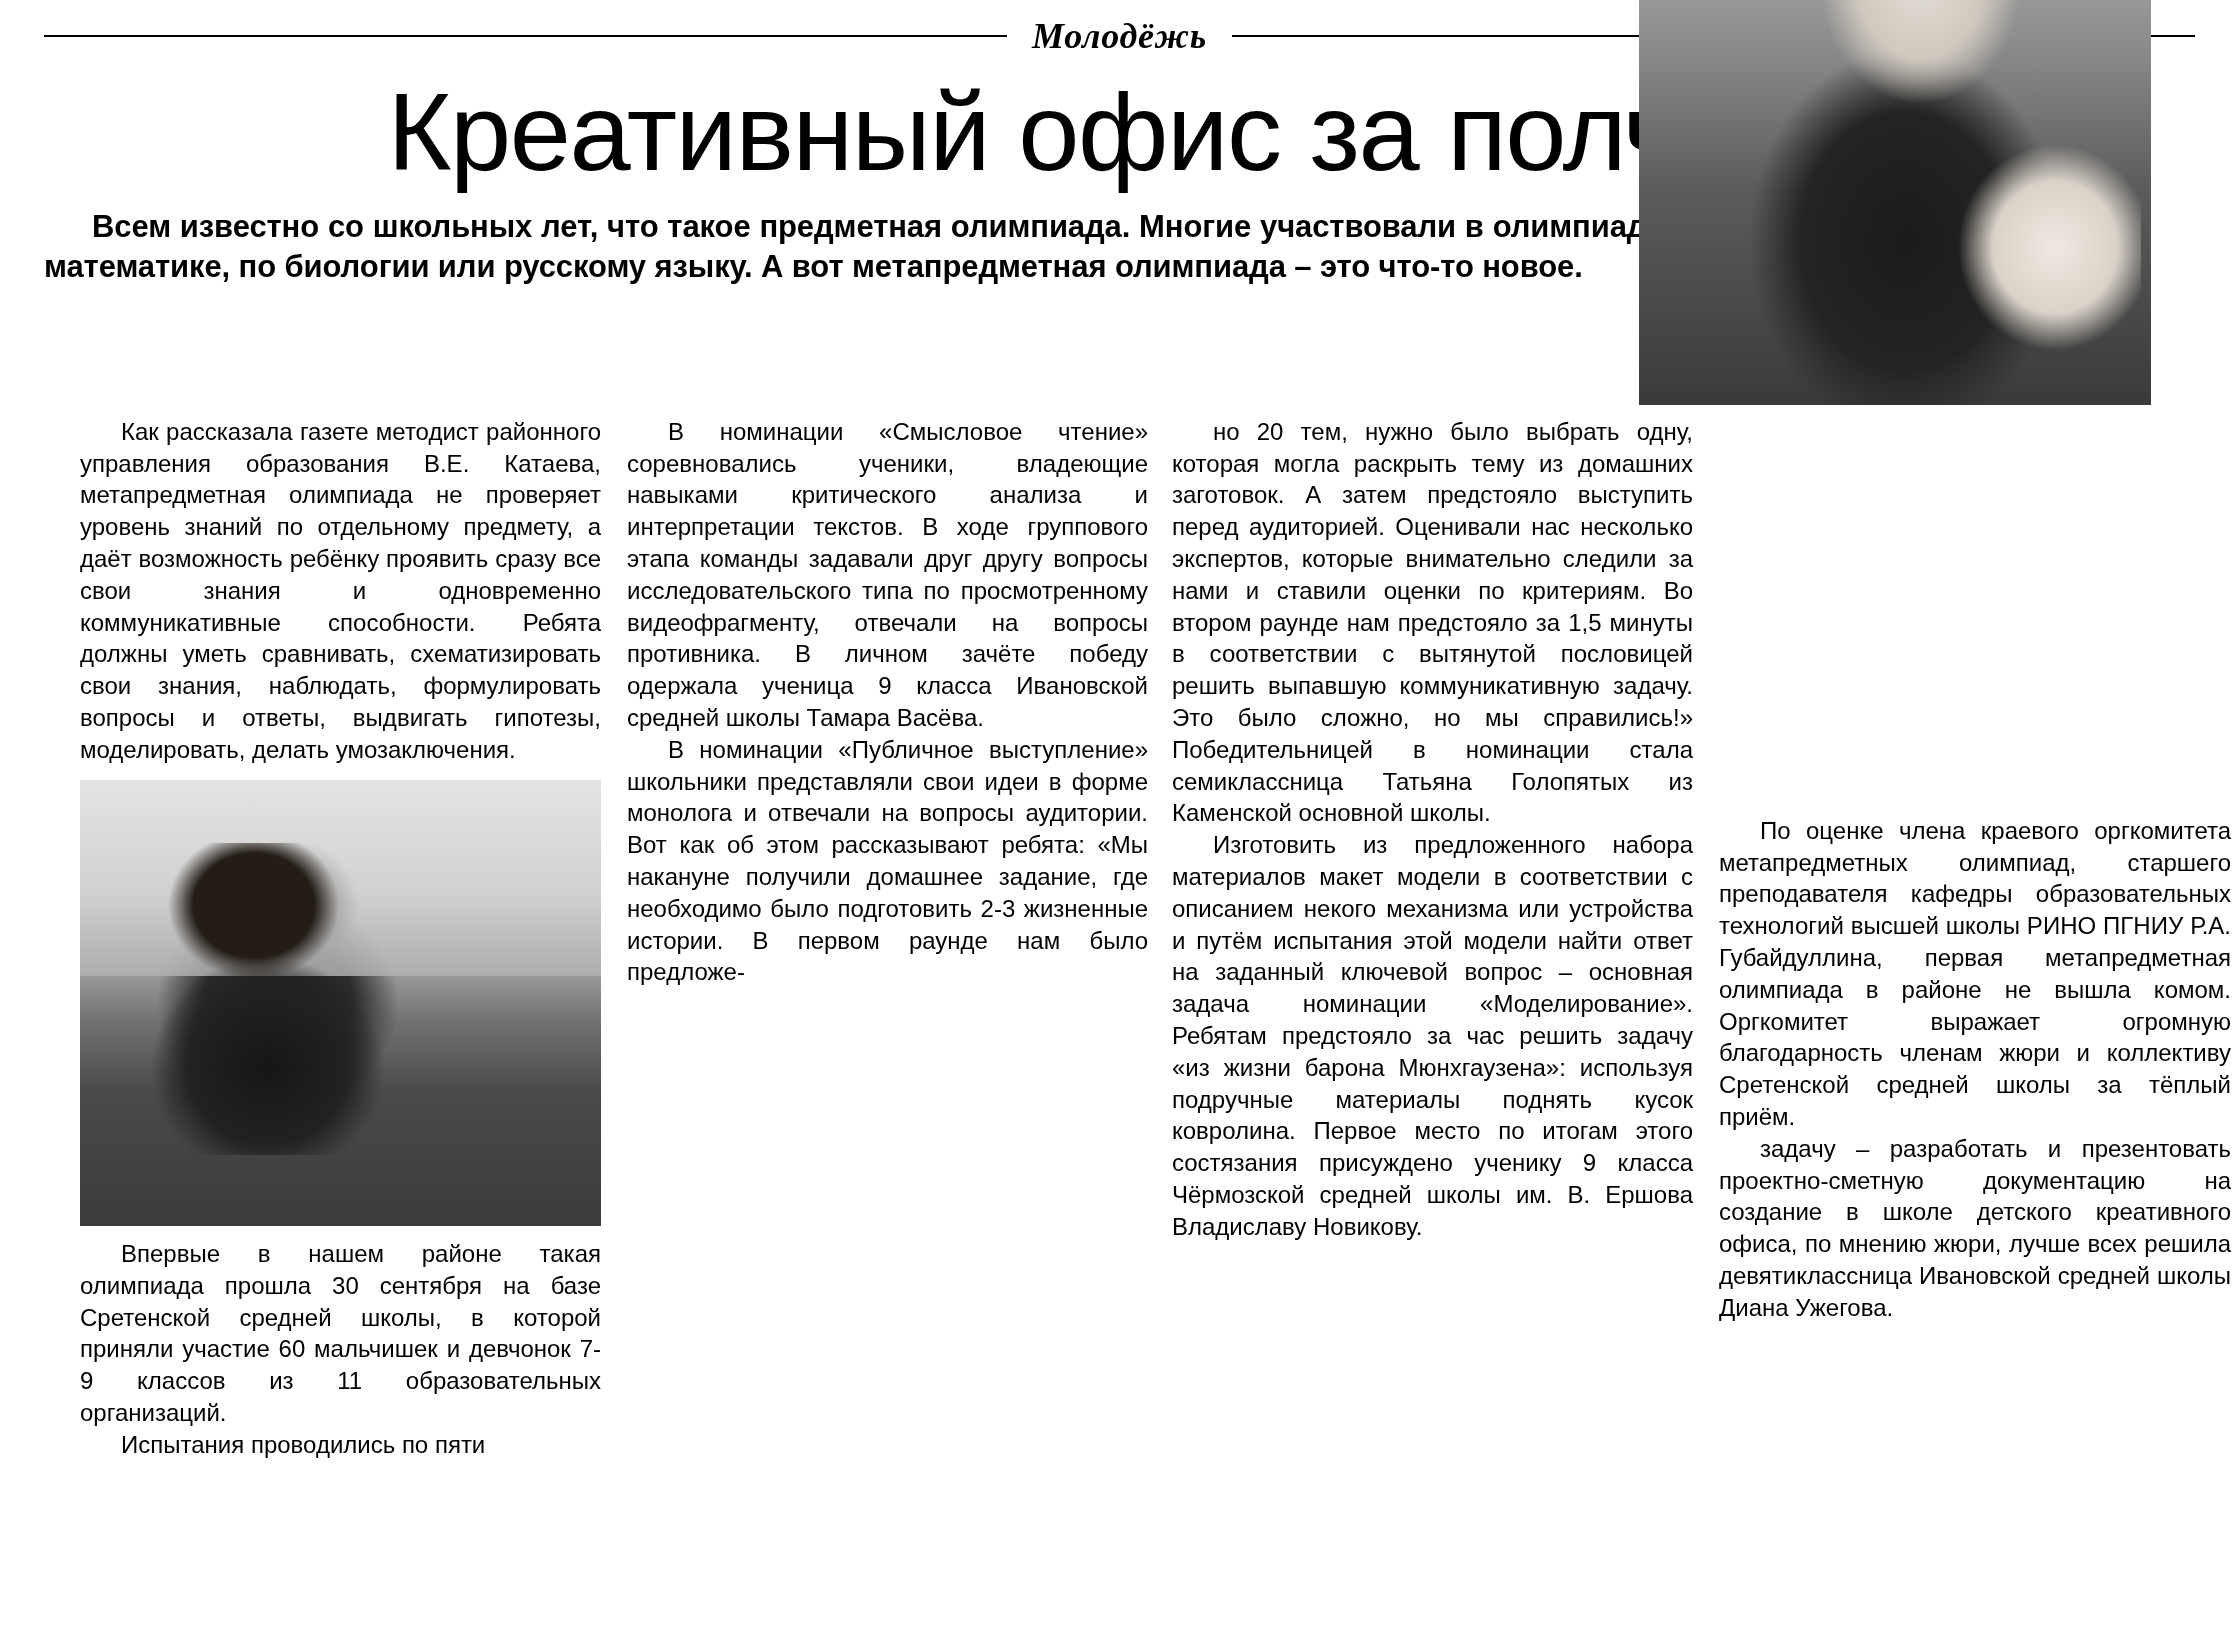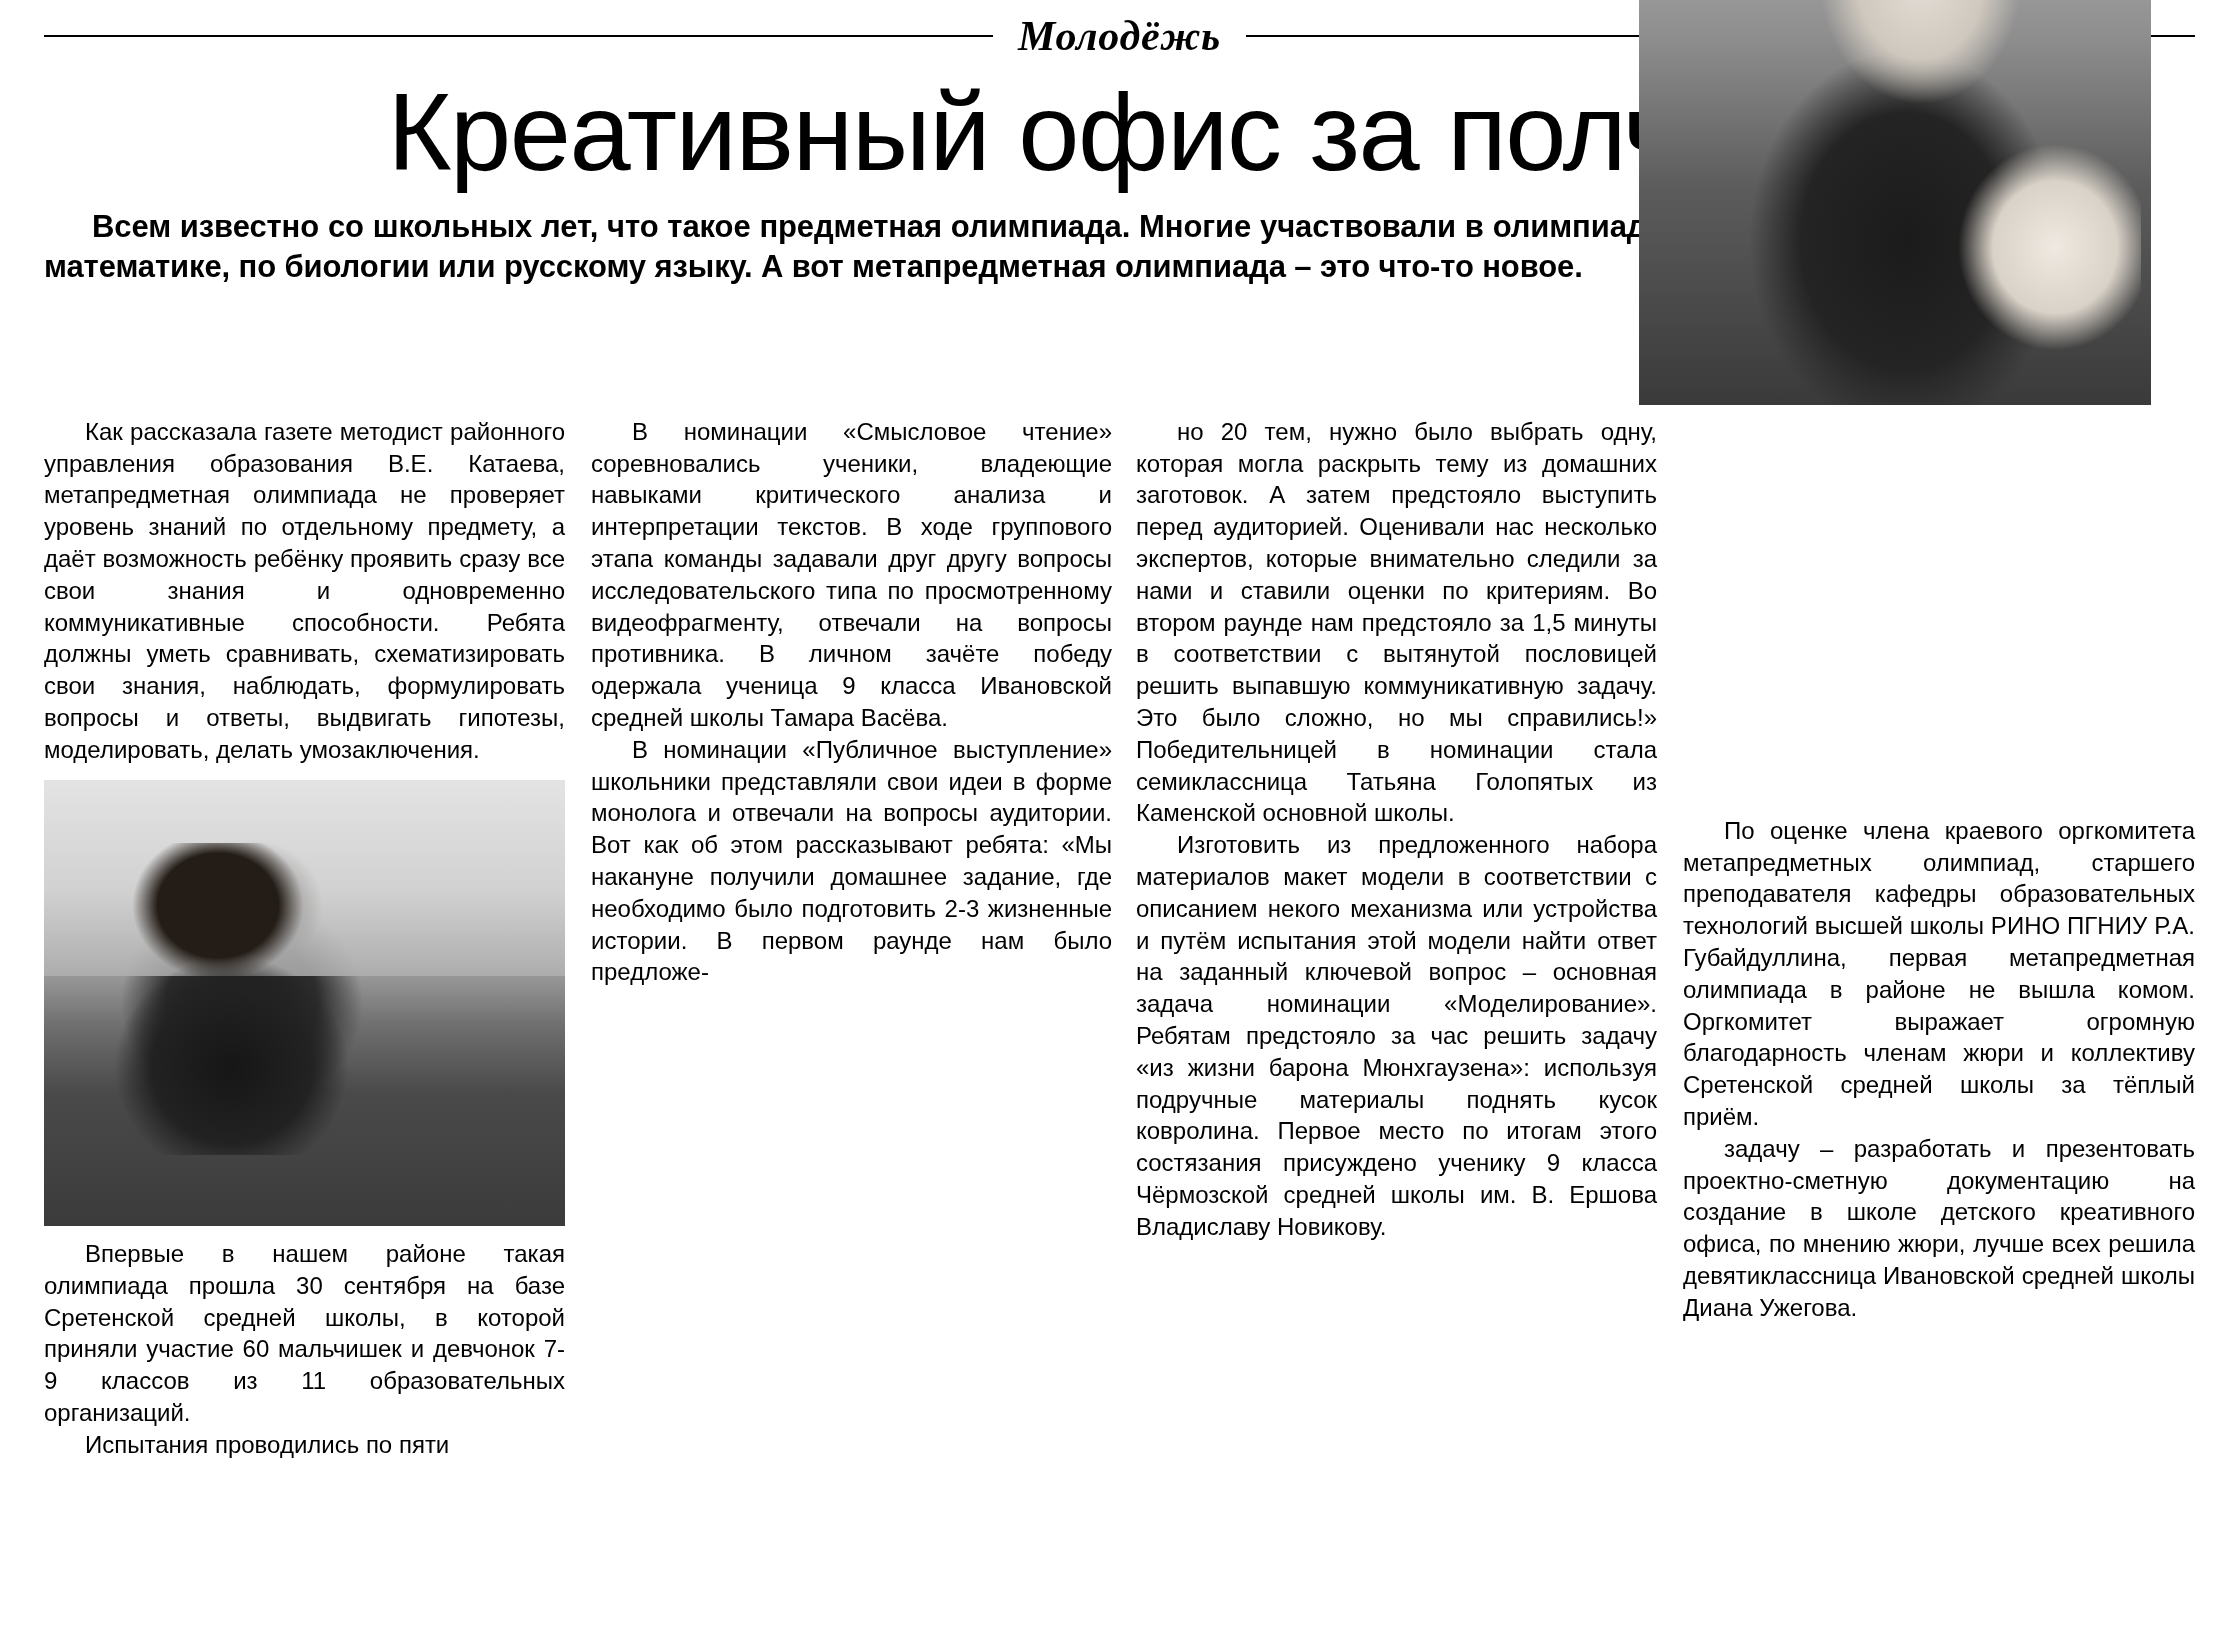--- a/index.html
+++ b/index.html
@@ -36,21 +36,21 @@
     flex: 1 1 auto;
     height: 0;
     border-top: 2.2px solid #000;
   }
   .masthead .brand {
     flex: 0 0 auto;
     padding: 0 25px;
     font-family: "Liberation Serif", serif;
     font-style: italic;
     font-weight: bold;
-    font-size: 42px;
+    font-size: 36px;
     letter-spacing: 0.7px;
     line-height: 1;
     white-space: nowrap;
   }
 
   
   .headline {
     margin: 8.8px 44px 0 44px;
     text-align: center;
     font-size: 110px;
@@ -83,20 +83,21 @@
     width: 2151px;
     height: 1229px;
   }
   .col {
     position: absolute;
     top: 0;
     width: 521px;
     font-size: 24px;
     line-height: 1.325;
     text-align: justify;
+    margin-left: 36px;
   }
   .col p {
     margin: 0;
     text-indent: 41px;
     hyphens: auto;
   }
   #col1 { left: 0; }
   #col2 { left: 547px; }
   #col3 { left: 1092px; }
   #col4 { left: 1639px; width: 512px; }

